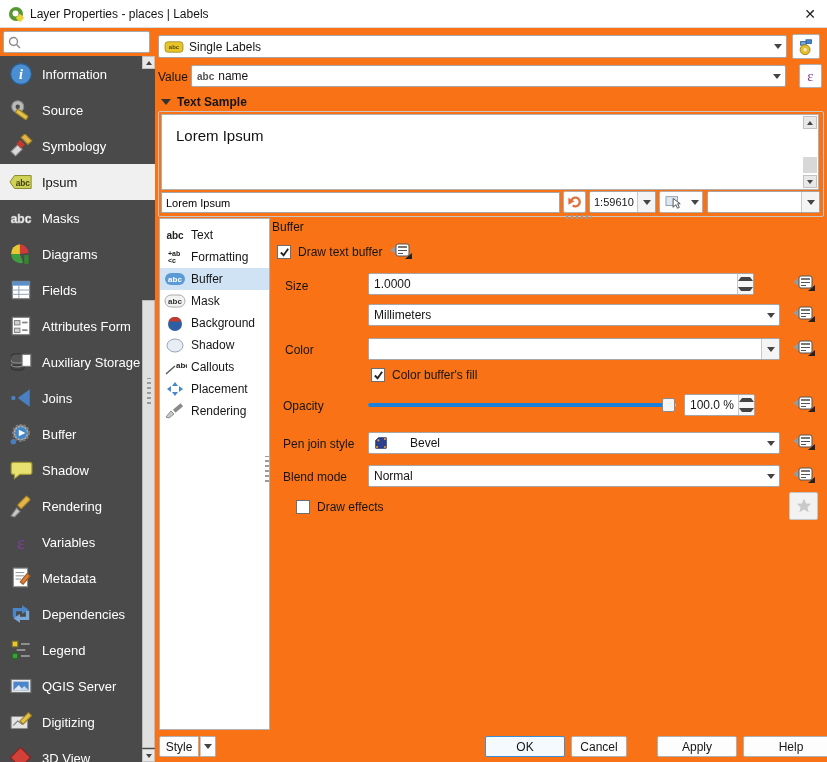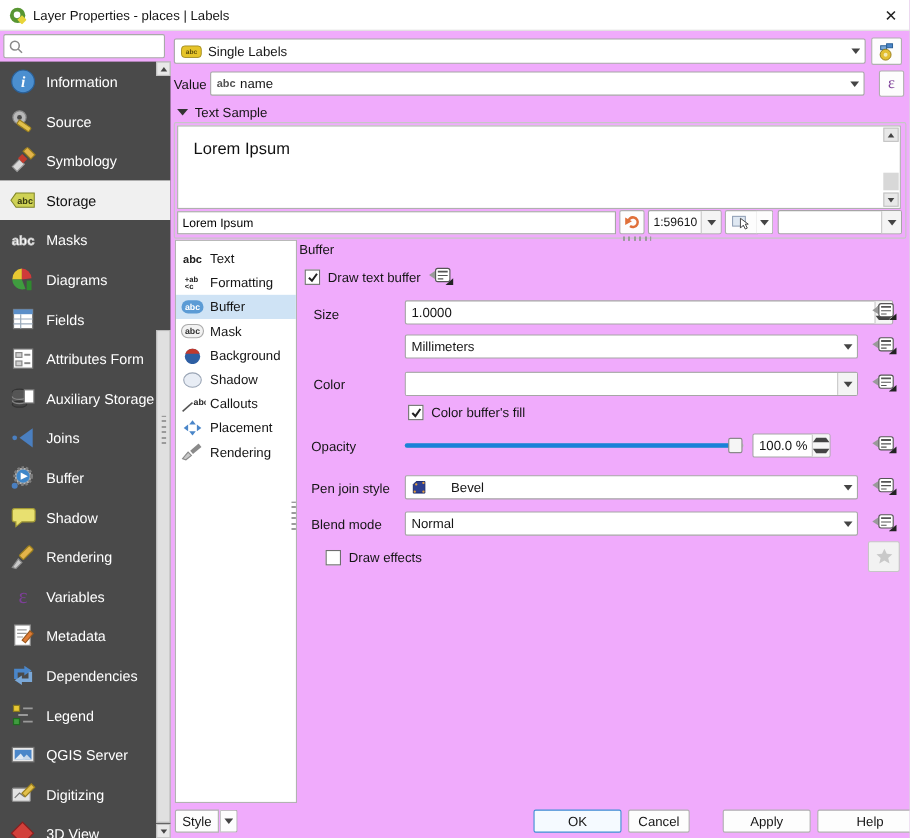--- a/index.html
+++ b/index.html
@@ -1,17 +1,17 @@
 <!DOCTYPE html>
 <html><head>
 <meta charset="utf-8">
 <style>
   html,body{margin:0;padding:0;background:#fff}
   body{font-family:"Liberation Sans",sans-serif}
-  #window{position:relative;width:827px;height:762px;background:#f0abfc;overflow:hidden;outline:1px solid #9b9b9b}
+  #window{position:relative;width:827px;height:762px;background:#f97316;overflow:hidden;outline:1px solid #9b9b9b}
   .abs{position:absolute}
   .lbl{position:absolute;font-size:12px;color:#151515;white-space:nowrap}
   .combo{position:absolute;background:#fff;border:1px solid #a6a6a6;border-radius:2px;display:flex;align-items:center;font-size:12px;color:#151515;padding:0 0 0 5px;box-sizing:border-box;white-space:nowrap}
   .sp{flex:1}
   .caret{width:0;height:0;border-left:4px solid transparent;border-right:4px solid transparent;border-top:5px solid #444}
   .caret-up{width:0;height:0;border-left:3.5px solid transparent;border-right:3.5px solid transparent;border-bottom:4px solid #444}
   .caret-dn{width:0;height:0;border-left:3.5px solid transparent;border-right:3.5px solid transparent;border-top:4px solid #444}
   .arrowzone{width:17px;display:flex;align-items:center;justify-content:center;align-self:stretch;flex:none}
   .sepl{border-left:1px solid #c9c9c9;background:#f4f4f4}
   .btn{position:absolute;background:#fdfdfd;border:1px solid #b0b0b0;border-radius:2px;display:flex;align-items:center;justify-content:center;font-size:12px;color:#151515;box-sizing:border-box}
@@ -79,21 +79,21 @@
           <rect x="8" y="7" width="6" height="5" transform="rotate(45 11 9)" fill="#c23b2e"></rect>
           <rect x="12" y="2" width="9" height="5" transform="rotate(45 16 4)" fill="#e3b44a" stroke="#9a7f1f"></rect>
         </svg>
       <span>Symbology</span>
     </div>
     <div class="sb-item sel">
       <svg viewBox="0 0 26 18">
           <polygon points="6,2 24,2 24,16 6,16 1,9" fill="#cfd255" stroke="#7f8429"></polygon>
           <text x="15" y="13" font-size="9" font-weight="bold" fill="#3a3d12" text-anchor="middle">abc</text>
         </svg>
-      <span>Storage</span>
+      <span>Ipsum</span>
     </div>
     <div class="sb-item">
       <svg viewBox="0 0 26 18">
           <text x="13" y="14" font-size="13" font-weight="bold" fill="#fff" stroke="#bdbdbd" stroke-width="0.7" text-anchor="middle">abc</text>
         </svg>
       <span>Masks</span>
     </div>
     <div class="sb-item">
       <svg viewBox="0 0 22 22">
           <path d="M10 2 A8.5 8.5 0 0 0 2 11 L10 11 Z" fill="#e8c832"></path>
@@ -259,21 +259,21 @@
     <span class="sp"></span>
     <div class="arrowzone">
         <div class="caret"></div>
       </div>
   </div>
   <div class="btn" style="left:799px;top:64px;width:23px;height:24px;font-family:'Liberation Serif',serif;font-size:15px;color:#7d3f98">
       <span>ε</span>
     </div>
 
   <div class="abs" style="left:161px;top:99px;width:0;height:0;border-left:5px solid transparent;border-right:5px solid transparent;border-top:6px solid #333"></div>
-  <div class="lbl" style="left:177px;top:95px;font-weight:normal">Text Sample</div>
+  <div class="lbl" style="left:177px;top:95px;font-weight:bold">Text Sample</div>
 
   <div class="groupframe" style="left:158px;top:111px;width:664px;height:104px"></div>
   <div class="abs" style="left:161px;top:114px;width:658px;height:76px;background:#fff;border:1px solid #b0b0b0;box-sizing:border-box">
     <div style="position:absolute;left:14px;top:12px;font-size:15px;color:#111">Lorem Ipsum</div>
     <div class="abs scroll-box" style="right:1px;top:1px;width:14px;height:13px">
         <div class="caret-up"></div>
       </div>
     <div class="abs" style="right:1px;top:42px;width:14px;height:16px;background:#d8d8d8"></div>
     <div class="abs scroll-box" style="right:1px;bottom:1px;width:14px;height:13px">
         <div class="caret-dn"></div>
@@ -392,21 +392,21 @@
         <polygon points="1,8 7,4 7,12" fill="#9a9a9a"></polygon>
         <rect x="7" y="2" width="13" height="12" rx="2" fill="#fff" stroke="#555"></rect>
         <line x1="9" y1="5" x2="18" y2="5" stroke="#555" stroke-width="1.6"></line>
         <line x1="9" y1="8.5" x2="18" y2="8.5" stroke="#555"></line>
         <line x1="9" y1="11.5" x2="14" y2="11.5" stroke="#555"></line>
         <polygon points="16,17 23,17 23,11" fill="#222"></polygon>
       </svg>
   </div>
 
   <div class="lbl" style="left:285px;top:279px">Size</div>
-  <div class="combo" style="left:368px;top:273px;width:444px;height:22px">
+  <div class="combo" style="left:368px;top:273px;width:386px;height:22px">
     <span>1.0000</span>
     <span class="sp"></span>
     <div class="spincol">
         <div>
           <div class="caret-up"></div>
         </div>
         <div>
           <div class="caret-dn"></div>
         </div>
       </div>

